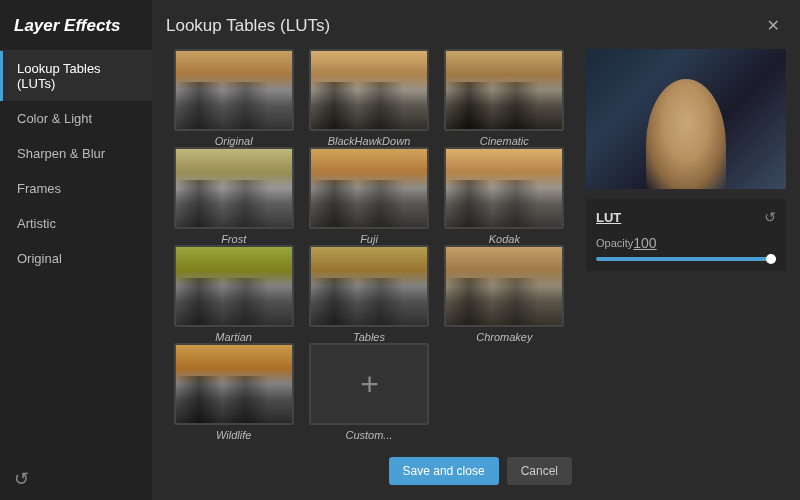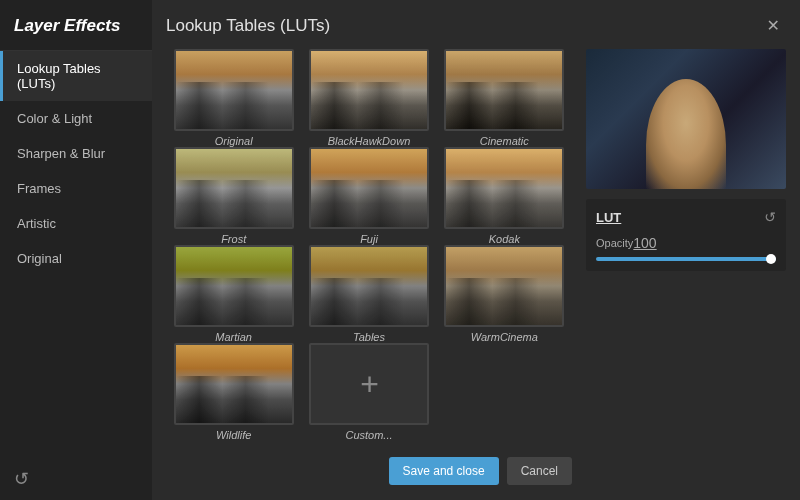--- a/index.html
+++ b/index.html
@@ -436,21 +436,21 @@
             <div class="lut-thumb lut-nature">
               <div class="lut-thumb-inner street-scene"></div>
             </div>
             <span class="lut-label">Tables</span>
           </div>
 
           <div class="lut-item">
             <div class="lut-thumb lut-warmcinema">
               <div class="lut-thumb-inner street-scene"></div>
             </div>
-            <span class="lut-label">WarmCinema</span>
+            <span class="lut-label">Chromakey</span>
           </div>
 
           <div class="lut-item">
             <div class="lut-thumb lut-wildlife">
               <div class="lut-thumb-inner street-scene"></div>
             </div>
             <span class="lut-label">Wildlife</span>
           </div>
 
           <div class="lut-add">

